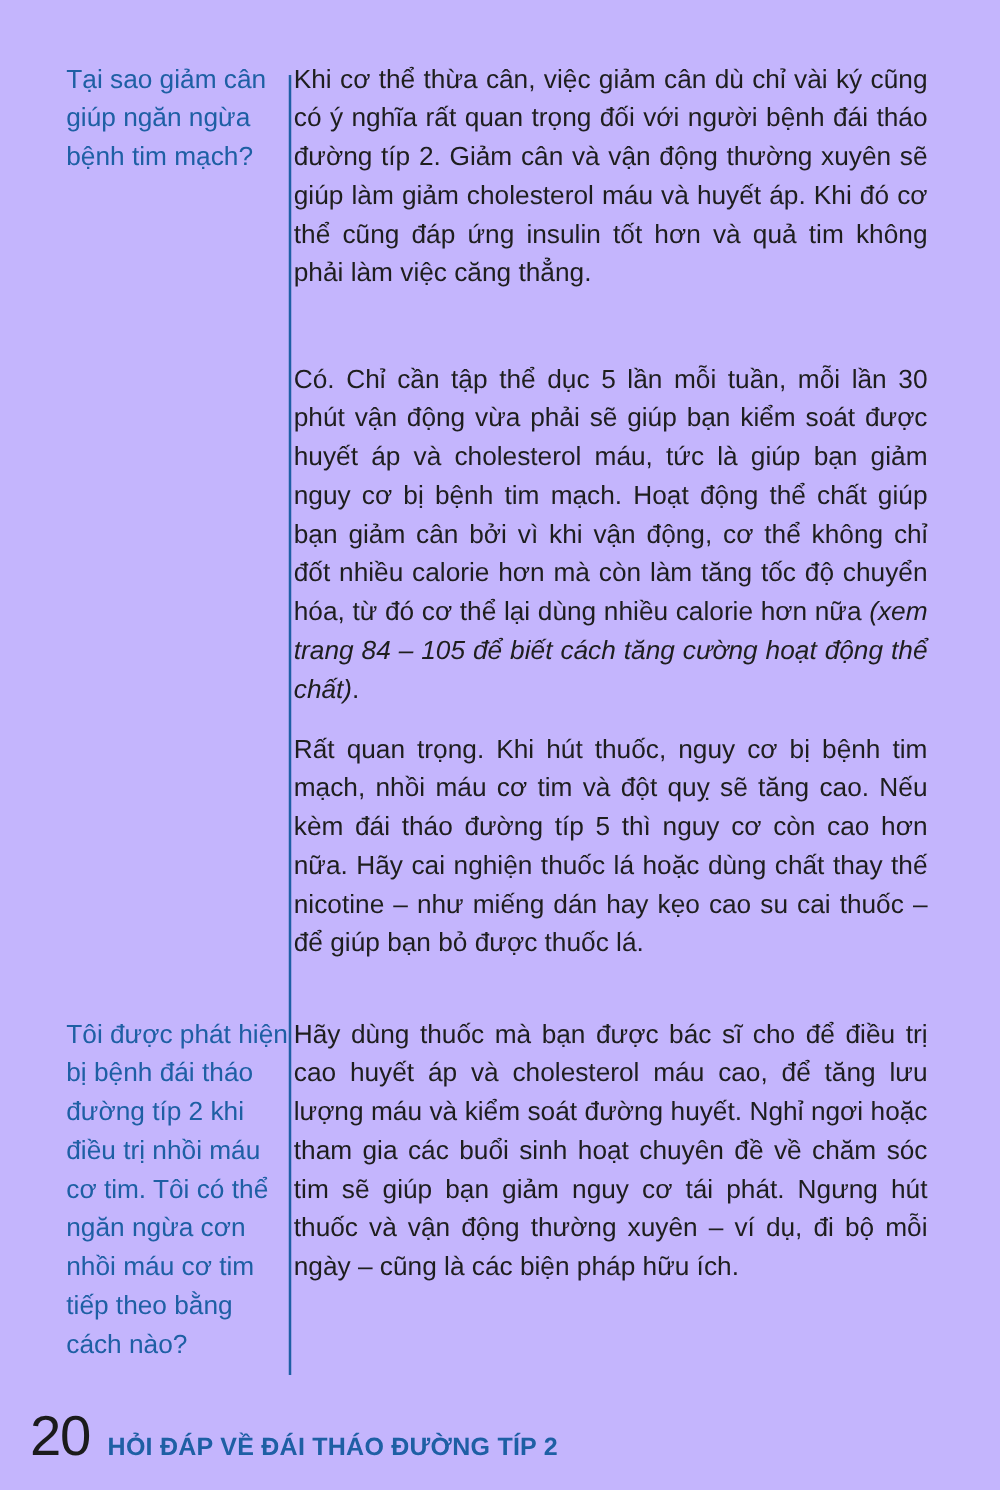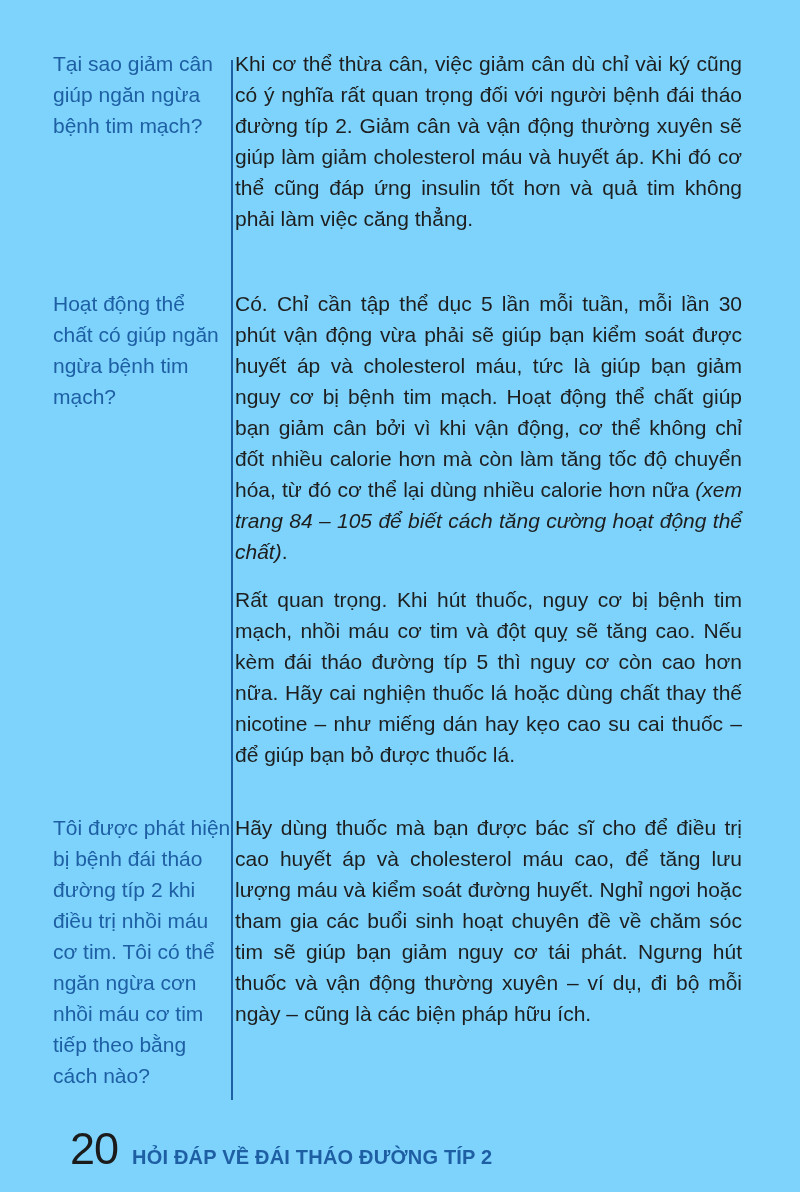--- a/index.html
+++ b/index.html
@@ -6,21 +6,21 @@
     --accent: #1e5fa4;
     --body-text: #1e1e1e;
     --pagenum: #1b1b1b;
   }
   * { box-sizing: border-box; }
   html, body { margin: 0; padding: 0; background: #ffffff; }
   .page {
     position: relative;
     width: 800px;
     height: 1192px;
-    background: #7dd3fc;
+    background: #c4b5fd;
     overflow: hidden;
     font-family: "Liberation Sans", "DejaVu Sans", sans-serif;
   }
   .divider {
     position: absolute;
     left: 231px;
     top: 60px;
     width: 2px;
     height: 1040px;
     background: var(--accent);
@@ -57,21 +57,20 @@
     top: 1126px;
     display: flex;
     align-items: baseline;
     gap: 14px;
   }
   .page-number {
     font-size: 45px;
     line-height: 1;
     color: var(--pagenum);
     letter-spacing: -1px;
-    margin-left: 46px;
   }
   .book-title {
     font-size: 20px;
     font-weight: bold;
     color: var(--accent);
     letter-spacing: 0.2px;
     text-align: center;
   }
 </style>
 </head>
@@ -82,24 +81,20 @@
   <div class="divider"></div>
 
   <section class="qa-row row-1">
     <div class="q-text">Tại sao giảm cân
 giúp ngăn ngừa
 bệnh tim mạch?</div>
     <div class="a-text">Khi cơ thể thừa cân, việc giảm cân dù chỉ vài ký cũng có ý nghĩa rất quan trọng đối với người bệnh đái tháo đường típ 2. Giảm cân và vận động thường xuyên sẽ giúp làm giảm cholesterol máu và huyết áp. Khi đó cơ thể cũng đáp ứng insulin tốt hơn và quả tim không phải làm việc căng thẳng.</div>
   </section>
 
   <section class="qa-row row-2">
-    <div class="q-text">Hoạt động thể
-chất có giúp ngăn
-ngừa bệnh tim
-mạch?</div>
     <div class="a-text"><span>Có. Chỉ cần tập thể dục 5 lần mỗi tuần, mỗi lần 30 phút vận động vừa phải sẽ giúp bạn kiểm soát được huyết áp và cholesterol máu, tức là giúp bạn giảm nguy cơ bị bệnh tim mạch. Hoạt động thể chất giúp bạn giảm cân bởi vì khi vận động, cơ thể không chỉ đốt nhiều calorie hơn mà còn làm tăng tốc độ chuyển hóa, từ đó cơ thể lại dùng nhiều calorie hơn nữa </span><span class="italic">(xem trang 84 – 105 để biết cách tăng cường hoạt động thể chất)</span><span>.</span></div>
   </section>
 
   <section class="qa-row row-3">
     <div class="a-text">Rất quan trọng. Khi hút thuốc, nguy cơ bị bệnh tim mạch, nhồi máu cơ tim và đột quỵ sẽ tăng cao. Nếu kèm đái tháo đường típ 5 thì nguy cơ còn cao hơn nữa. Hãy cai nghiện thuốc lá hoặc dùng chất thay thế nicotine – như miếng dán hay kẹo cao su cai thuốc – để giúp bạn bỏ được thuốc lá.</div>
   </section>
 
   <section class="qa-row row-4">
     <div class="q-text">Tôi được phát hiện
 bị bệnh đái tháo

